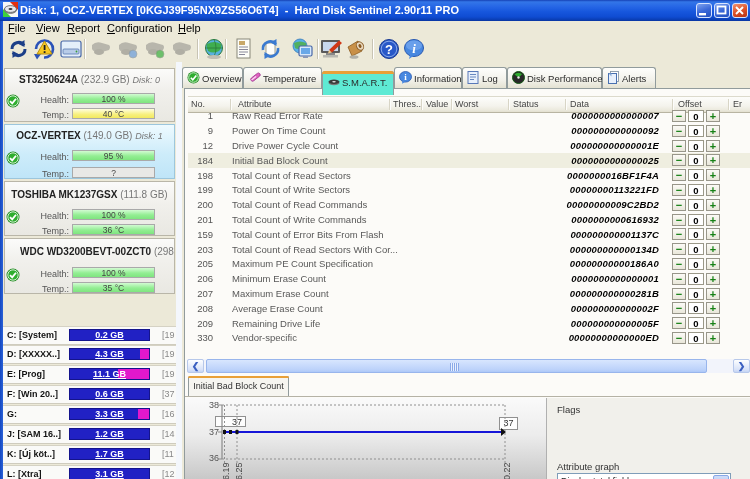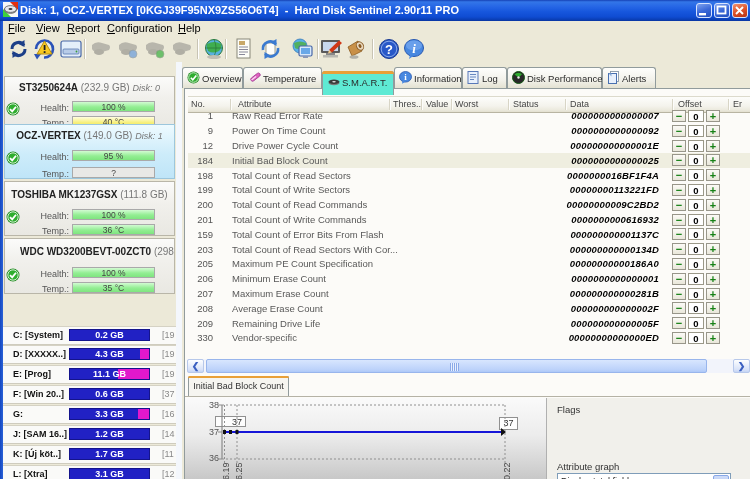--- a/index.html
+++ b/index.html
@@ -31,25 +31,25 @@
 .lbl{position:absolute;font-size:9px;color:#555;text-align:right;width:40px;}
 .bar{position:absolute;left:67px;width:83px;height:11px;border:1px solid #a9a9a9;box-sizing:border-box;
  font-size:8.5px;color:#444;text-align:center;line-height:10px;background:#fff;}
 .bar .fill{position:absolute;left:0;top:0;bottom:0;}
 .bar span{position:relative;}
 .fgreen{background:linear-gradient(180deg,#d2fbd2 0%,#93ee93 55%,#7fe57f 100%);}
 .fyellow{background:linear-gradient(180deg,#fffde0 0%,#f7f07e 60%,#f2e95f 100%);}
 .fgray{background:#e8e8e6;}
 
 .prow{position:absolute;left:0px;width:175px;height:17px;background:#fafaf8;border-top:1px solid #d5d2c4;border-bottom:1px solid #cfccbe;}
-.plbl{position:absolute;left:4px;top:3px;font-size:9px;font-weight:bold;color:#111;margin-left:6px;}
+.plbl{position:absolute;left:4px;top:3px;font-size:9px;font-weight:bold;color:#111;}
 .pbar{position:absolute;left:66px;top:2px;width:81px;height:12px;background:#2121c4;border:1px solid #14148c;
  color:#fff;font-weight:bold;font-size:9px;text-align:center;line-height:11px;box-sizing:border-box;}
 .pmag{position:absolute;right:0;top:0;bottom:0;background:#e218cc;}
-.pbar span{position:relative;}
+.pbar span{position:relative;text-decoration:underline;}
 .ptxt{position:absolute;left:159px;top:3px;font-size:9px;color:#888;}
 
 #main{left:182px;top:62px;width:568px;height:417px;background:#ECE9D8;}
 .tab{position:absolute;top:5px;height:21px;background:linear-gradient(180deg,#fefefc 0%,#f2f1ea 60%,#e4e2d2 100%);
  border:1px solid #919b9c;border-bottom:none;border-radius:3px 3px 0 0;box-sizing:border-box;
  font-size:9.5px;color:#2a2a2a;}
 .tab .ic{position:absolute;left:4px;top:3px;}
 .tab .tx{position:absolute;left:19px;top:5px;white-space:nowrap;}
 .tab.active{top:9px;height:24px;background:#5eead4;z-index:3;}
 .tab.active:before{content:"";position:absolute;left:-1px;right:-1px;top:-1px;height:3px;background:#e8a038;border-radius:3px 3px 0 0;}
@@ -218,21 +218,21 @@
 <text x="11" y="16" text-anchor="middle" font-family="Liberation Sans" font-size="13" font-weight="bold" fill="#fff">?</text>
       </svg>
 <svg class="abs" style="left:400px;top:2px" width="22" height="22" viewBox="0 0 22 22">
 <ellipse cx="11" cy="10" rx="9.5" ry="8.5" fill="#4888e0" stroke="#2858b0" stroke-width="1"></ellipse>
 <ellipse cx="11" cy="7.5" rx="8" ry="5" fill="#78aaf0" opacity="0.7"></ellipse>
 <path d="M7 17 L6 21 L11 17.5 Z" fill="#4888e0"></path>
 <text x="11" y="15" text-anchor="middle" font-family="Liberation Serif" font-size="13" font-weight="bold" font-style="italic" fill="#fff">i</text>
       </svg>
 </div>
 <div id="side" class="abs">
-<div class="dentry" style="top:14px;height:54px">
+<div class="dentry" style="top:6px;height:54px">
 <div class="dhead nw" style="top:5px"><b>ST3250624A</b> (232.9 GB) <i>Disk: 0</i></div>
 <svg class="abs" style="left:1px;top:25px" width="14" height="14">
           <circle cx="7" cy="7" r="6.5" fill="#1f8c1f"></circle>
           <circle cx="7" cy="7" r="5.2" fill="#2fae2f" stroke="#d8f0d8" stroke-width="1"></circle>
           <path d="M4 7.2 L6.2 9.4 L10 4.8" fill="none" stroke="#fff" stroke-width="1.8"></path>
         </svg>
 <div class="lbl" style="left:24px;top:26px">Health:</div>
 <div class="bar" style="top:24px"><div class="fill fgreen" style="width:81px"></div><span>100 %</span></div>
 <div class="lbl" style="left:24px;top:41px">Temp.:</div>
 <div class="bar" style="top:39px"><div class="fill fyellow" style="width:81px"></div><span>40 °C</span></div>

